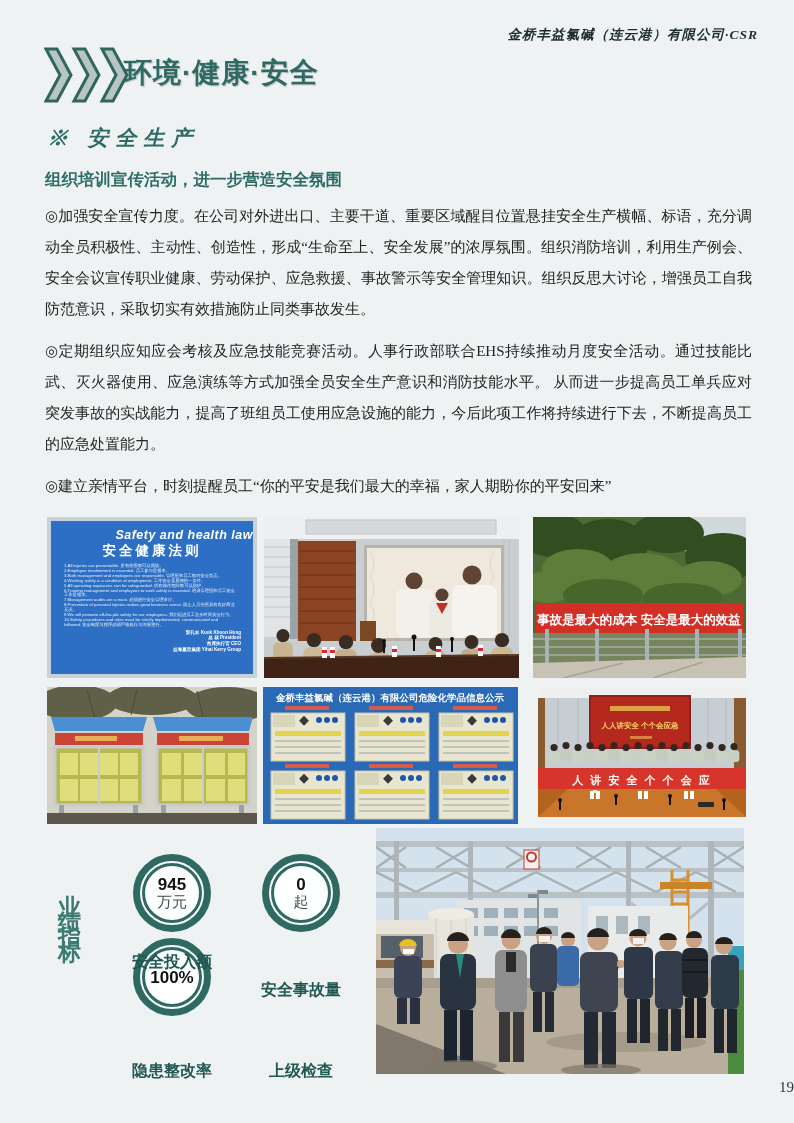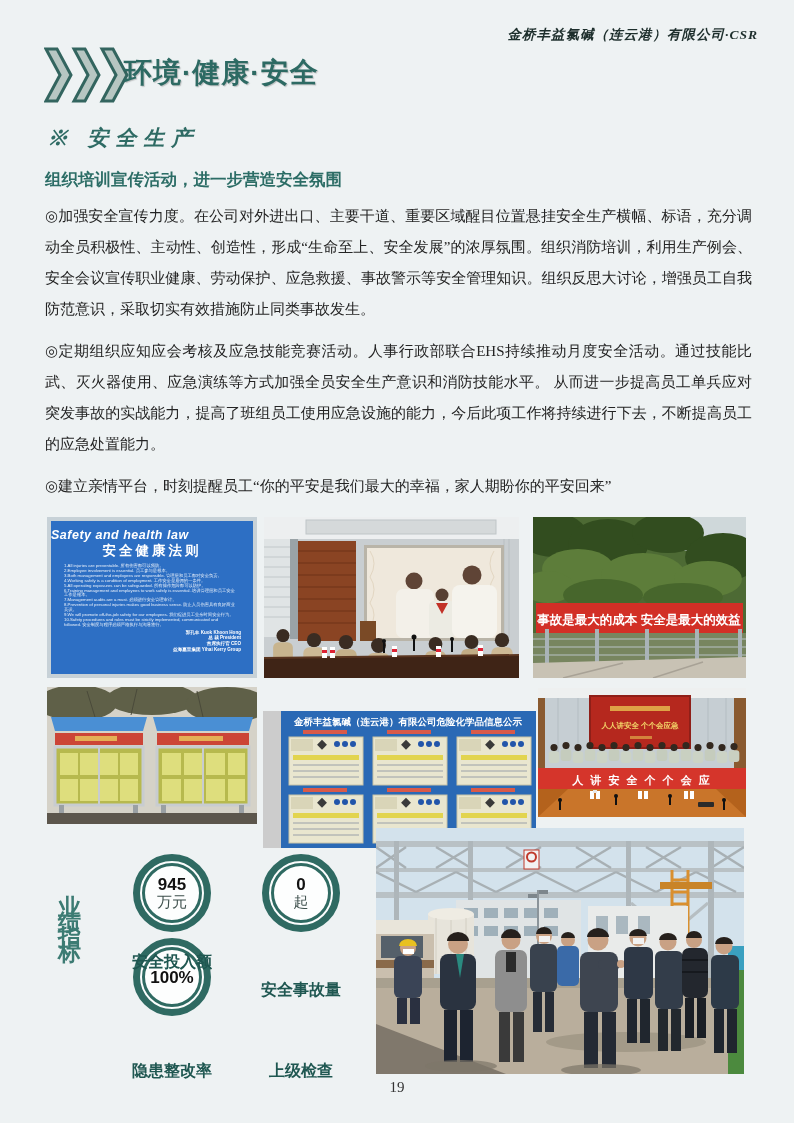--- a/index.html
+++ b/index.html
@@ -19,43 +19,43 @@
   .paras{left:45px;top:201px;width:707px;font-family:"Liberation Serif","DejaVu Serif",serif;font-size:15px;line-height:31px;color:#242424;text-align:justify;}
   .paras p{margin:0 0 11px 0;}
 
   
   .photo{position:absolute;overflow:hidden;background:#ccc;}
   .photo svg{display:block;}
 
   
   .p-sign{left:47px;top:517px;width:210px;height:161px;background:#c7d1d7;padding:0;}
   .sign-in{position:absolute;left:4px;top:4px;right:4px;bottom:4px;background:#2d6fc4;color:#fff;}
-  .sign-ten{text-align:left;font-weight:bold;font-style:italic;font-size:12.5px;padding-top:7px;letter-spacing:.5px;}
+  .sign-ten{text-align:right;font-weight:bold;font-style:italic;font-size:12.5px;padding-top:7px;letter-spacing:.5px;}
   .sign-tzh{text-align:center;font-weight:bold;font-size:13.5px;letter-spacing:3px;}
   .sign-rules{margin:4px 14px 0 13px;width:172px;}
   .sign-rules div{font-size:4.3px;line-height:4.9px;color:#e8f0fa;}
   .sign-sig{margin:2px 12px 0 0;text-align:right;}
   .sign-sig div{font-size:4.6px;line-height:5.6px;color:#ffffff;font-weight:bold;}
 
   .p-meet{left:264px;top:517px;width:255px;height:161px;}
   .p-banner{left:533px;top:517px;width:213px;height:161px;}
   .p-boards{left:47px;top:687px;width:210px;height:137px;}
-  .p-haz{left:263px;top:711px;width:255px;height:137px;padding-left:18px;}
+  .p-haz{left:263px;top:687px;width:255px;height:137px;}
   .p-group{left:538px;top:688px;width:208px;height:129px;}
   .p-visit{left:376px;top:828px;width:368px;height:246px;}
 
   
   .kpi-title{left:55px;top:876px;writing-mode:vertical-lr;font-size:23px;font-weight:bold;color:#3c7b73;letter-spacing:15px;}
   .ring{position:absolute;width:64px;height:64px;border:7px solid #2f6a62;border-radius:50%;background:#fbfdfd;}
   .ring-in{position:absolute;left:2px;top:2px;right:2px;bottom:2px;border:3px solid #2f6a62;border-radius:50%;display:flex;flex-direction:column;align-items:center;justify-content:center;background:#fdfefe;}
   .ring-val{font-size:17px;font-weight:bold;color:#111;line-height:19px;}
   .ring-unit{font-family:"Liberation Serif","DejaVu Serif",serif;font-size:15px;color:#3d4f4c;line-height:17px;}
   .ring-label{position:absolute;width:140px;text-align:center;font-size:16px;font-weight:bold;color:#1f5751;}
 
-  .pageno{left:0;top:1079px;width:794px;text-align:center;font-family:"Liberation Serif","DejaVu Serif",serif;font-size:15px;color:#333;}
+  .pageno{left:0;top:1079px;width:794px;text-align:right;font-family:"Liberation Serif","DejaVu Serif",serif;font-size:15px;color:#333;}
 </style>
 </head>
 <body>
 
 <div class="page">
 
   <div class="abs company">金桥丰益氯碱（连云港）有限公司·CSR</div>
 
   <svg class="abs" style="left:44px;top:47px;" width="86" height="56" viewBox="0 0 86 56">
     <g stroke="#33655f" stroke-width="3" fill="#b7c6c2">

